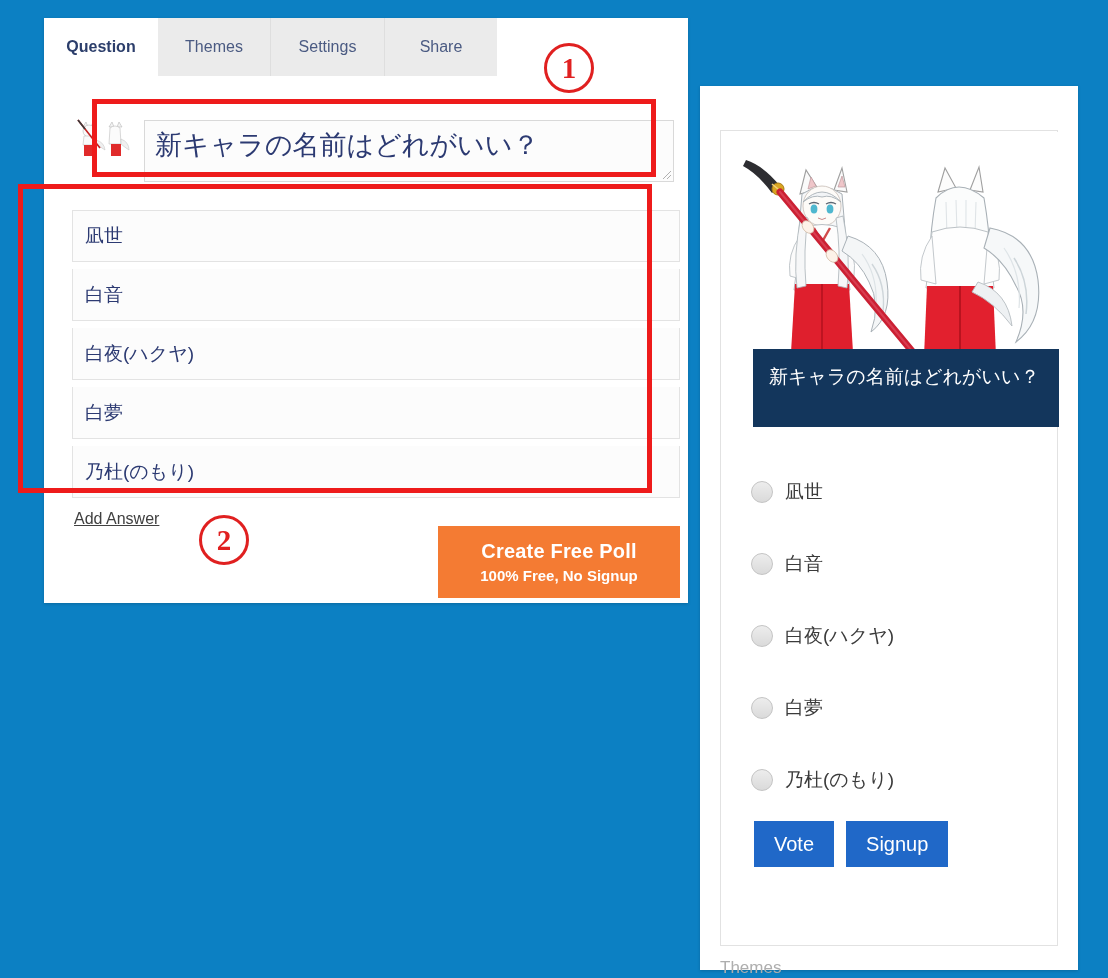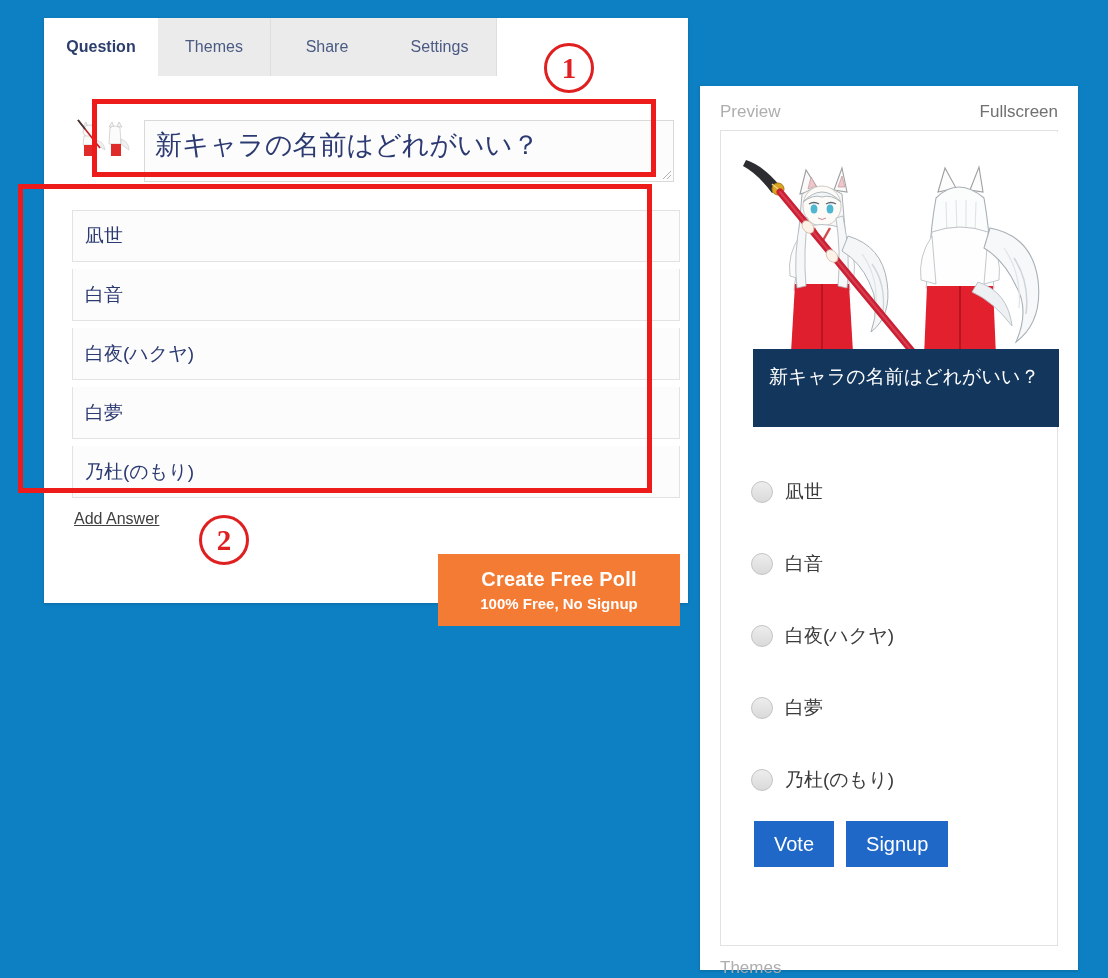--- a/index.html
+++ b/index.html
@@ -134,21 +134,21 @@
     font-size: 16px;
     color: #404040;
     text-decoration: underline;
     cursor: pointer;
   }
 
   
   #create-poll-button {
     position: absolute;
     left: 394px;
-    top: 536px;
+    top: 508px;
     width: 242px;
     height: 72px;
     background: #f47b33;
     border: none;
     color: #ffffff;
     cursor: pointer;
     display: flex;
     flex-direction: column;
     align-items: center;
     justify-content: center;
@@ -313,25 +313,25 @@
 
 <div id="editor-card">
 
   <div id="tab-bar">
     <div id="tab-question" class="tab active">
       <span>Question</span>
     </div>
     <div id="tab-themes" class="tab">
       <span>Themes</span>
     </div>
+    <div id="tab-settings" class="tab">
+      <span>Settings</span>
+    </div>
     <div id="tab-share" class="tab">
       <span>Share</span>
-    </div>
-    <div id="tab-settings" class="tab">
-      <span>Settings</span>
     </div>
   </div>
 
   <div id="question-row">
 
     <svg id="question-thumb" viewBox="0 0 58 48">
       <rect x="0" y="0" width="58" height="48" fill="#ffffff"></rect>
 
       <path d="M11 13 l3 -5 l2 5 z" fill="#f3f3f3" stroke="#b9b9b9" stroke-width=".6"></path>
       <path d="M19 13 l2 -5 l3 5 z" fill="#f3f3f3" stroke="#b9b9b9" stroke-width=".6"></path>
@@ -368,24 +368,20 @@
   <a id="add-answer-link">Add Answer</a>
 
   <button id="create-poll-button">
     <span id="create-poll-title">Create Free Poll</span>
     <span id="create-poll-sub">100% Free, No Signup</span>
   </button>
 </div>
 
 <div id="preview-card">
 
-  <div id="preview-head">
-    <span id="preview-label">Preview</span>
-    <span id="fullscreen-link">Fullscreen</span>
-  </div>
 
   <div id="poll-box">
 
     <svg id="poll-image" viewBox="0 0 336 248">
       <rect x="0" y="0" width="336" height="248" fill="#ffffff"></rect>
 
       <path d="M78 62 l6 -24 l12 19 z" fill="#fafafa" stroke="#9f9f9f" stroke-width="1.1"></path>
       <path d="M86 57 l3 -12 l5 9 z" fill="#efc6c9" stroke="#c09a9d" stroke-width=".7"></path>
       <path d="M112 58 l8 -22 l5 24 z" fill="#fafafa" stroke="#9f9f9f" stroke-width="1.1"></path>
       <path d="M116 55 l4 -11 l3 11 z" fill="#efc6c9" stroke="#c09a9d" stroke-width=".7"></path>

